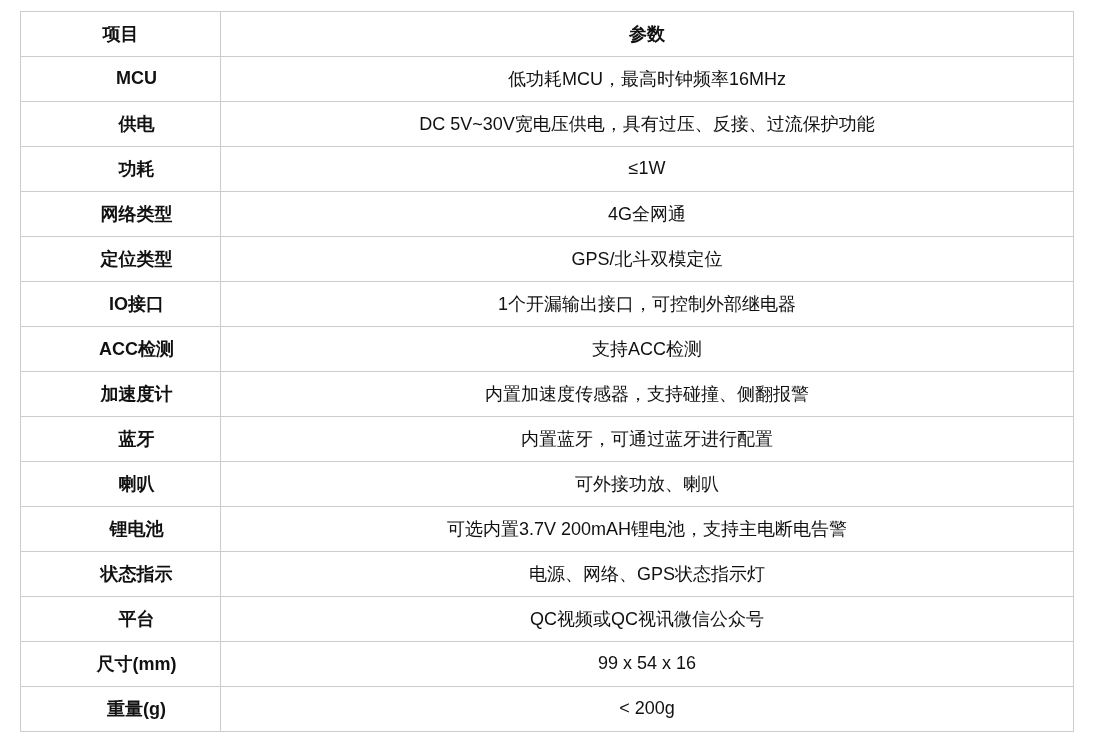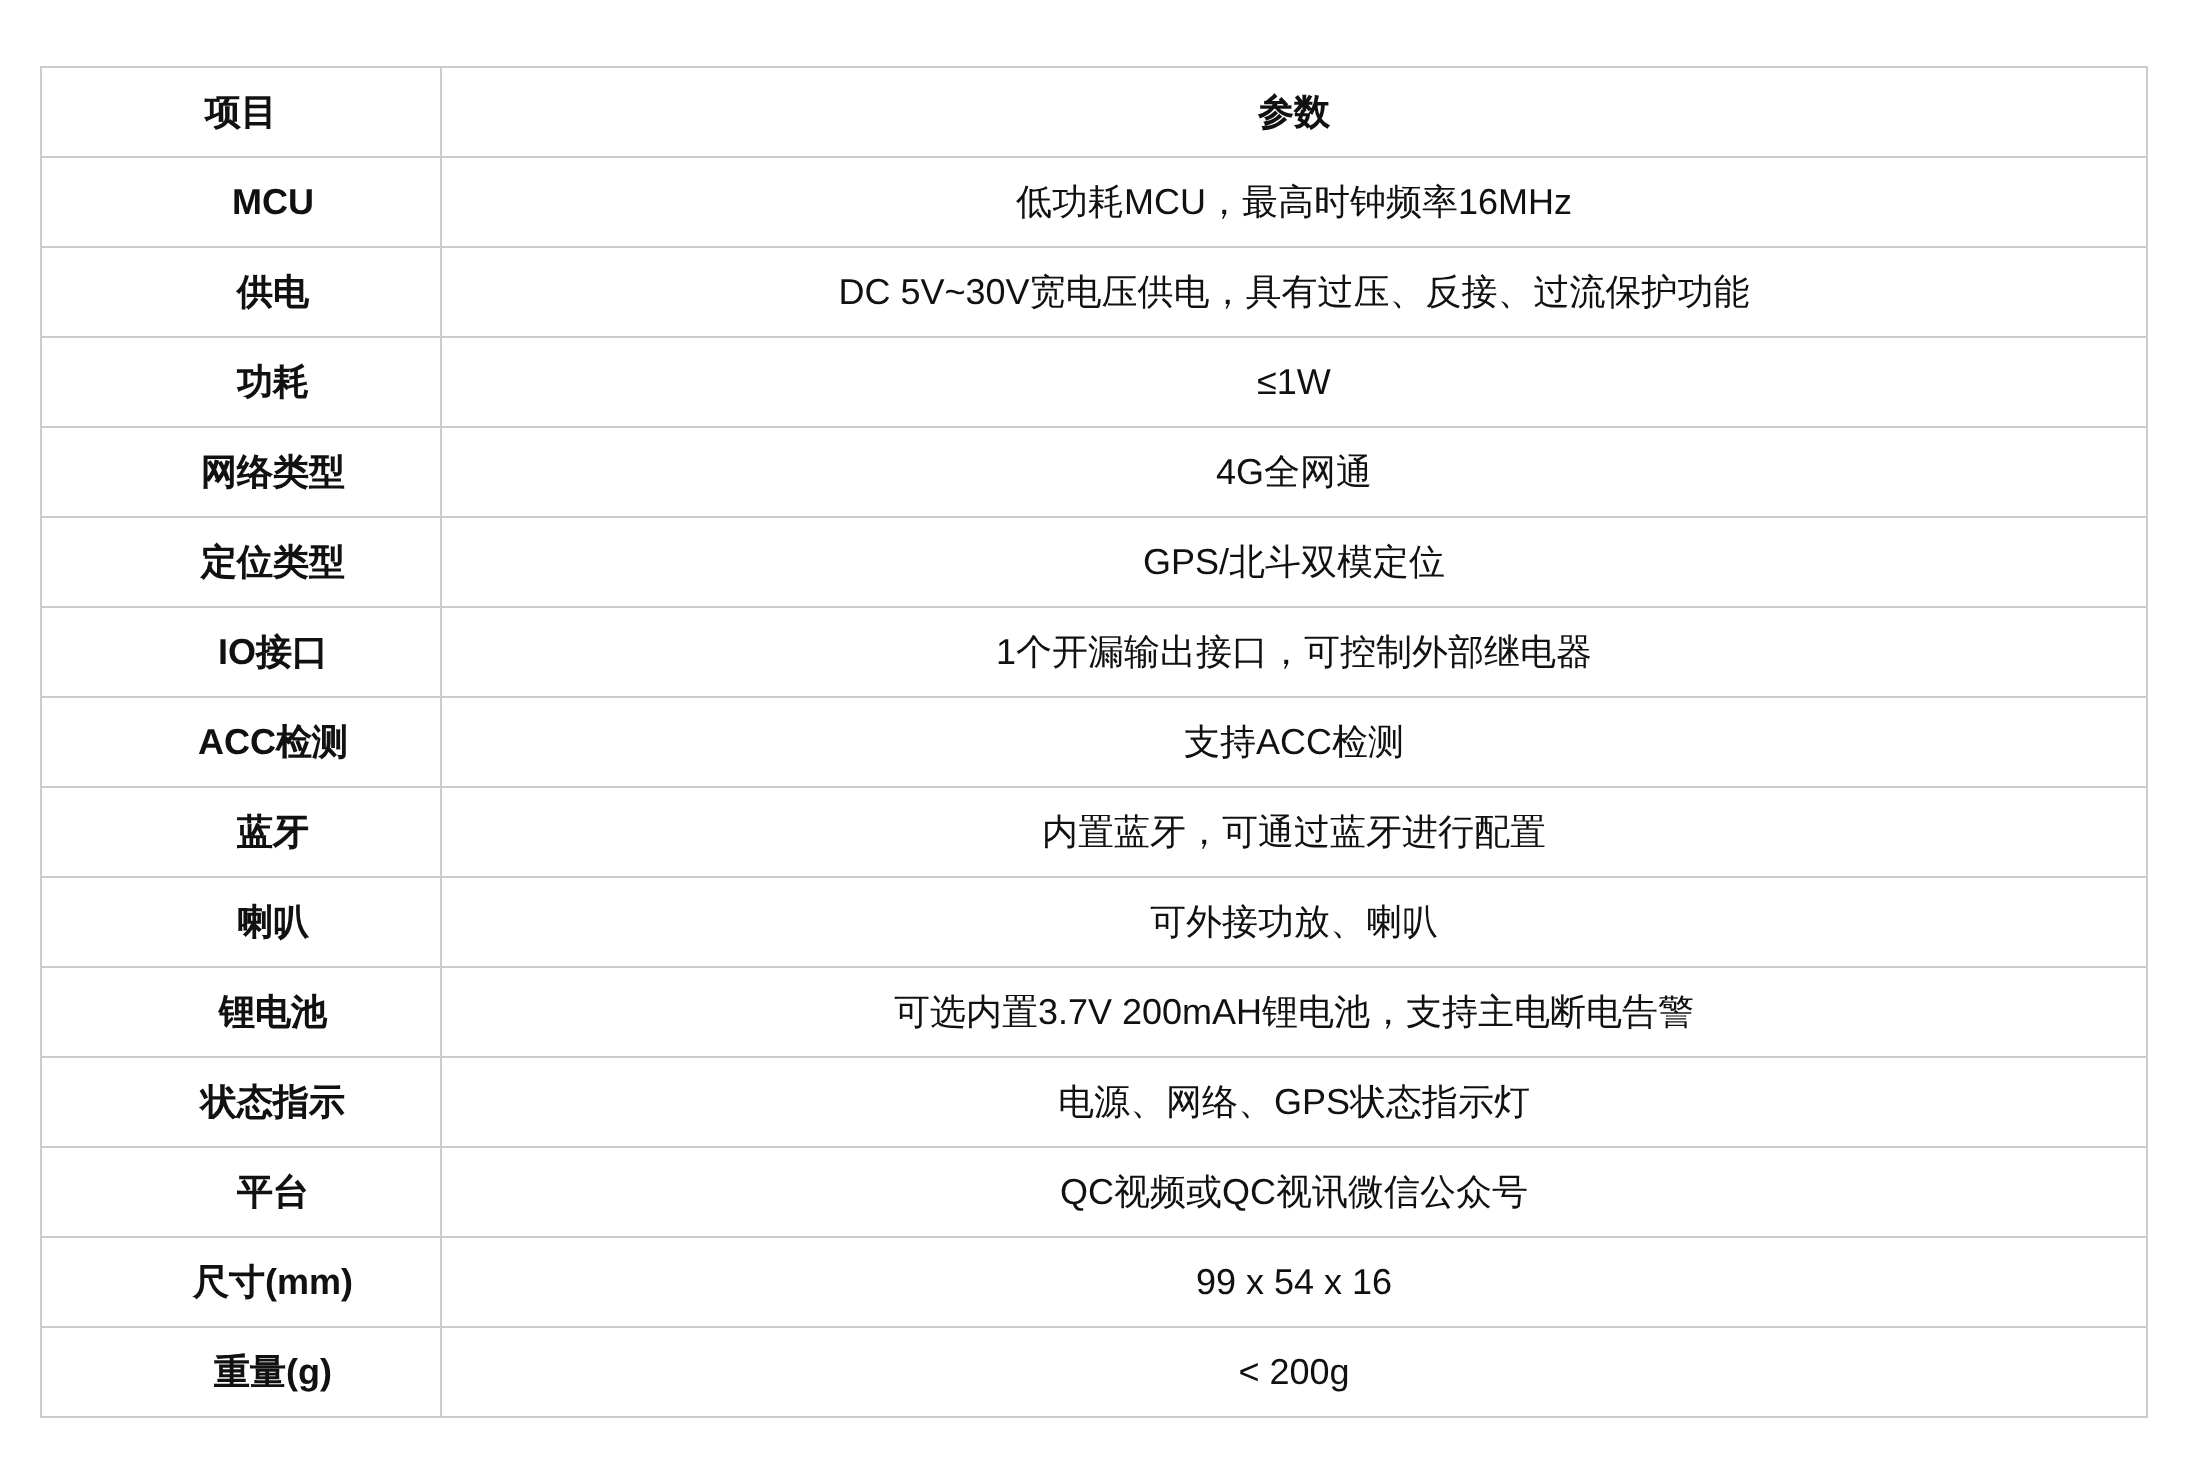--- a/index.html
+++ b/index.html
@@ -90,20 +90,24 @@
         </tr>
         <tr>
           <td>IO接口</td>
           <td>1个开漏输出接口，可控制外部继电器</td>
         </tr>
         <tr>
           <td>ACC检测</td>
           <td>支持ACC检测</td>
         </tr>
         <tr>
+          <td>加速度计</td>
+          <td>内置加速度传感器，支持碰撞、侧翻报警</td>
+        </tr>
+        <tr>
           <td>蓝牙</td>
           <td>内置蓝牙，可通过蓝牙进行配置</td>
         </tr>
         <tr>
           <td>喇叭</td>
           <td>可外接功放、喇叭</td>
         </tr>
         <tr>
           <td>锂电池</td>
           <td>可选内置3.7V 200mAH锂电池，支持主电断电告警</td>

